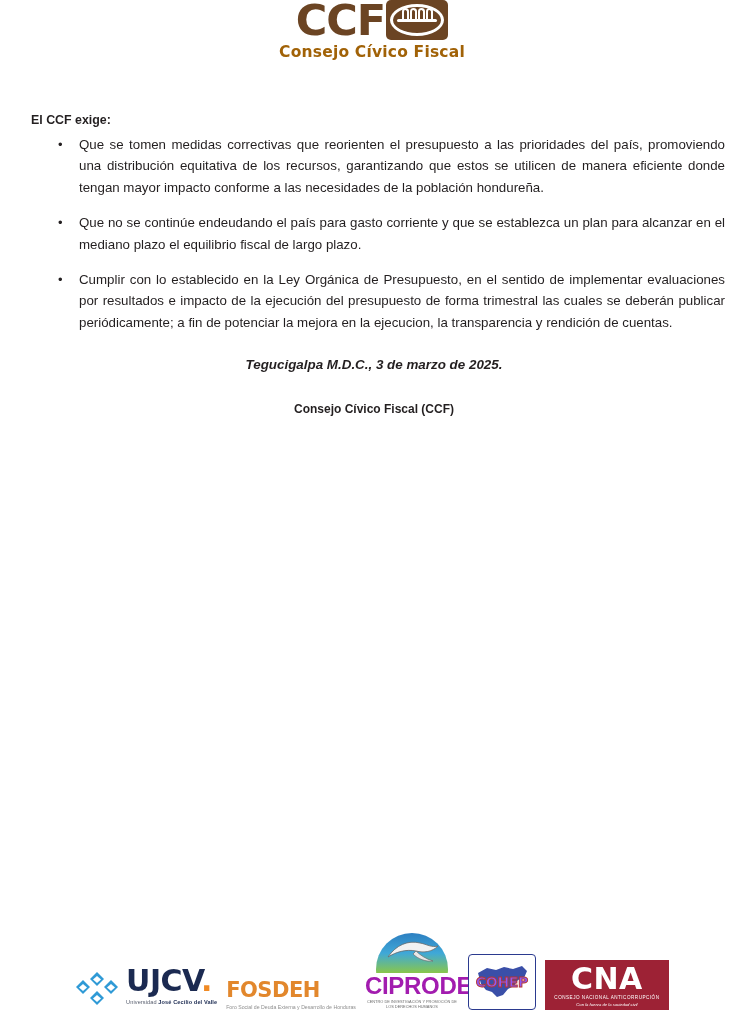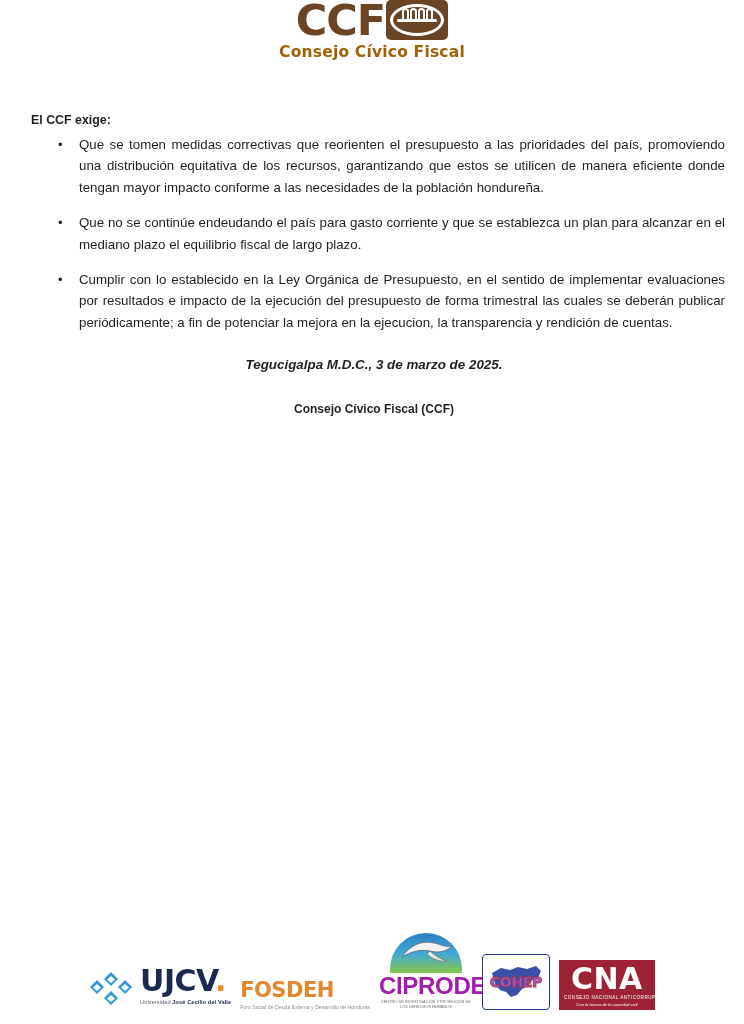--- a/index.html
+++ b/index.html
@@ -294,21 +294,21 @@
     font-family: "DejaVu Sans", sans-serif;
     font-weight: 700;
     font-size: 14px;
     color: #8b5cf6;
     -webkit-text-stroke: 0.9px #b8342c;
     letter-spacing: -0.3px;
   }
 
   
   .cna {
-    width: 96px;
+    width: 124px;
     line-height: 1;
   }
   .cna-block {
     background: #9d2235;
     padding: 4px 5px 3px 5px;
     text-align: center;
   }
   .cna-name {
     font-family: "DejaVu Sans", sans-serif;
     font-weight: 700;

